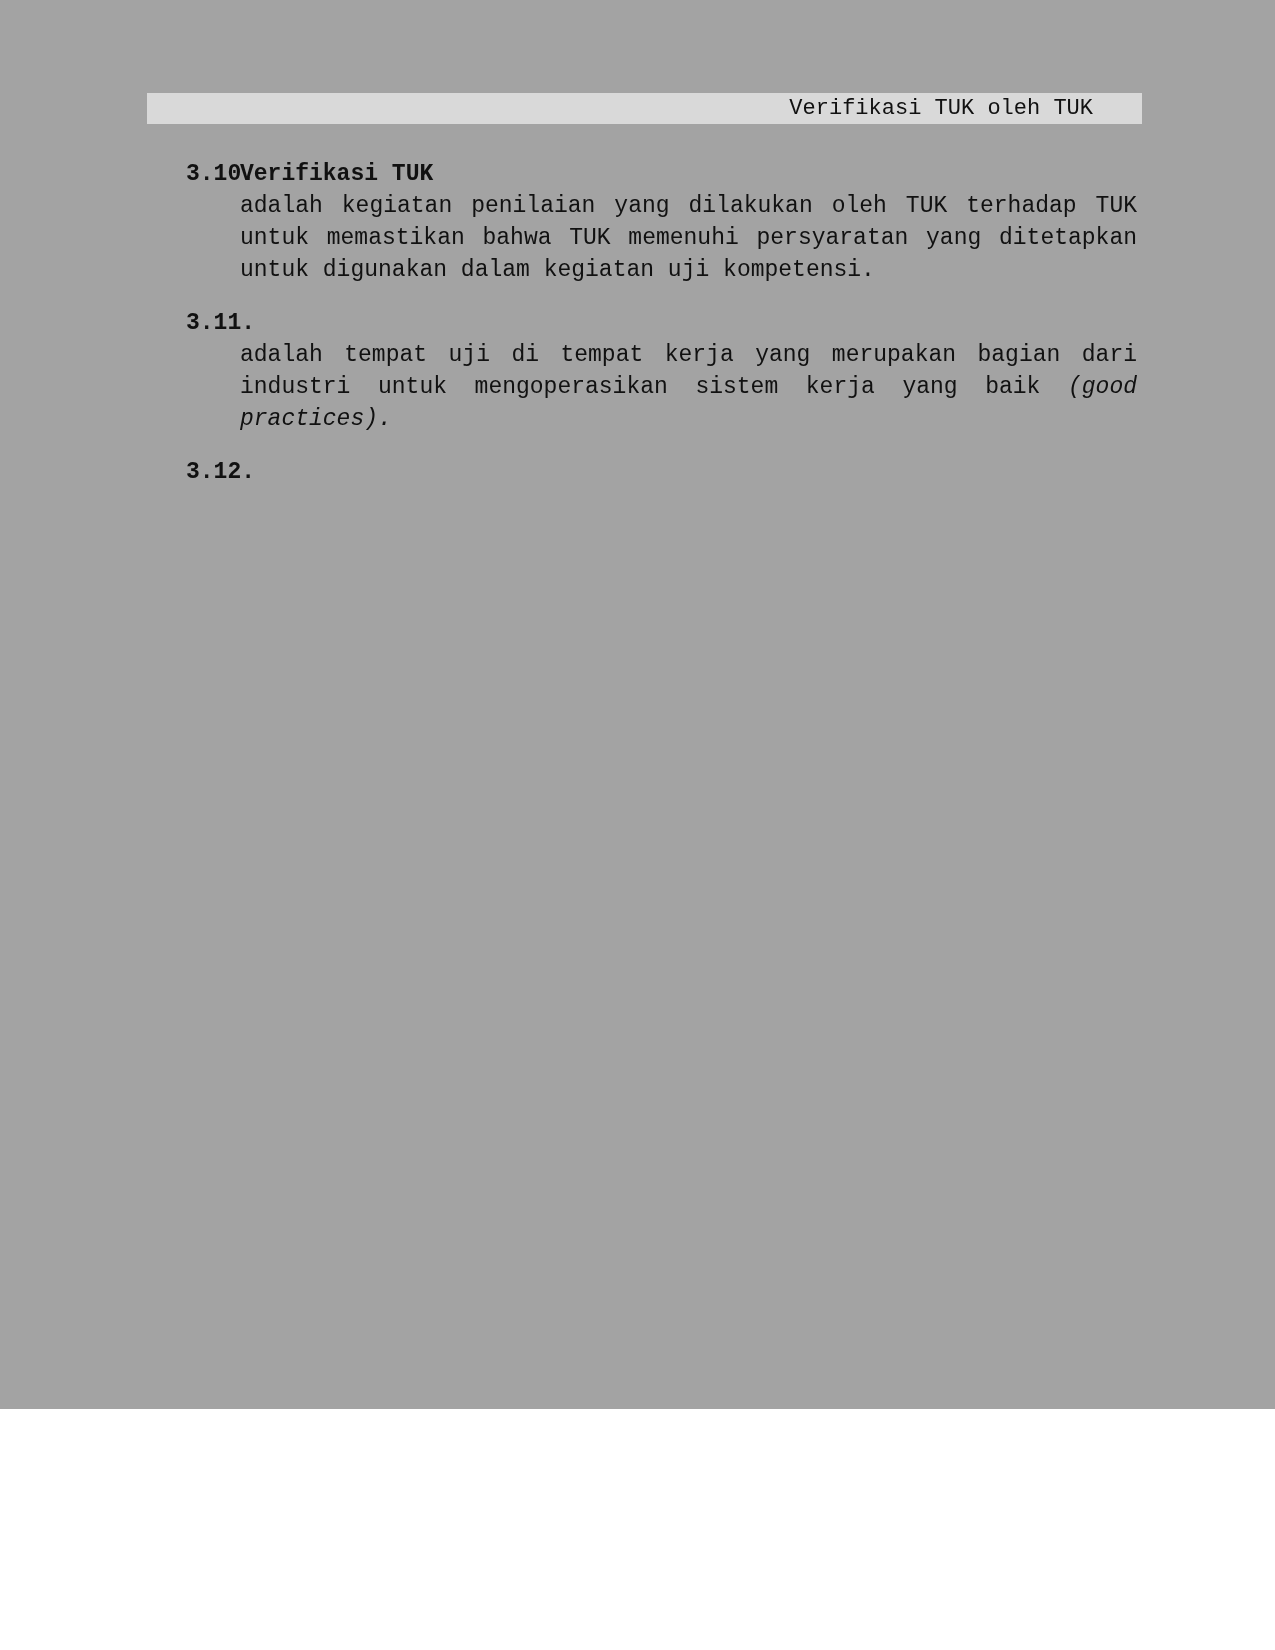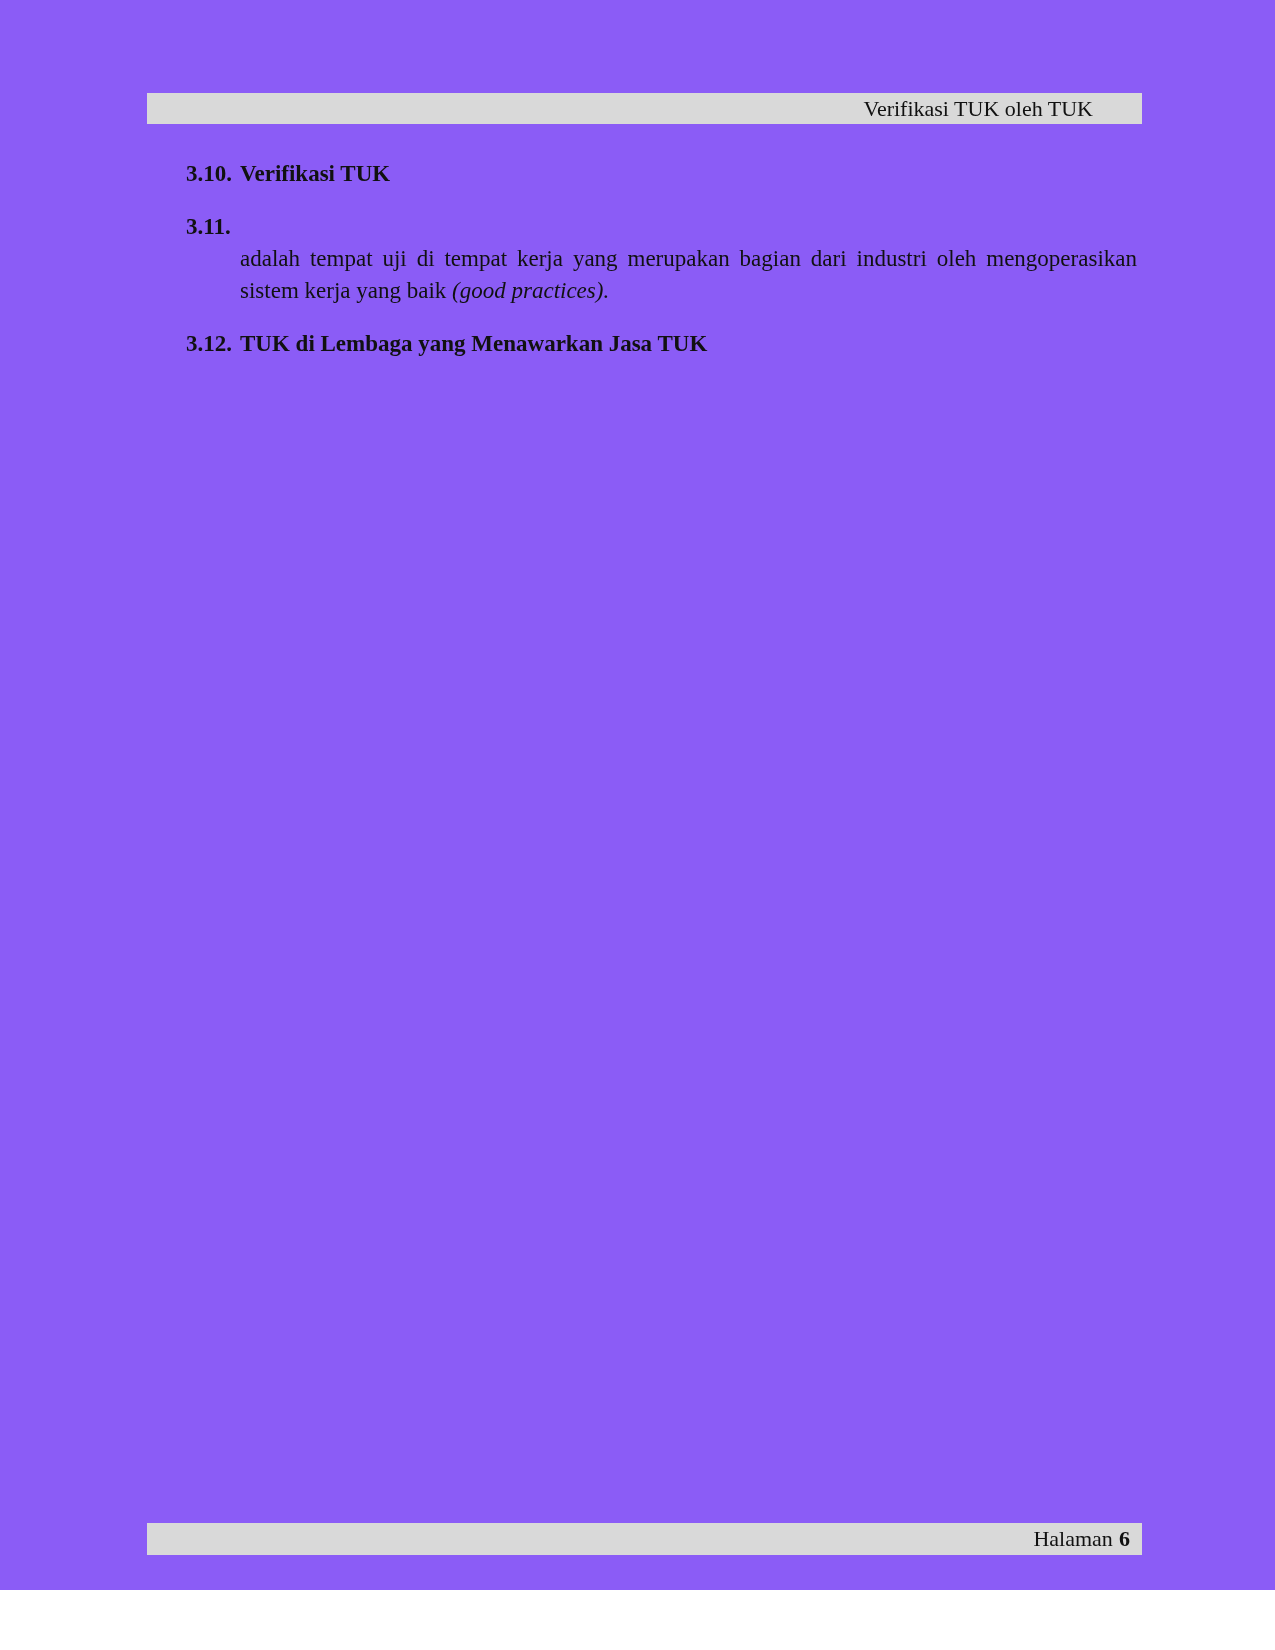--- a/index.html
+++ b/index.html
@@ -2,23 +2,23 @@
 <html style="--bar-bg: #d9d9d9; --text-color: #111111;"><head>
 <meta charset="utf-8">
 <style>
   * { box-sizing: border-box; margin: 0; padding: 0; }
 
   html, body { background: #ffffff; }
 
   .page {
     position: relative;
     width: 1275px;
-    height: 1590px;
-    background: #8b5cf6;
-    font-family: Liberation Serif, serif;
+    height: 1409px;
+    background: #a3a3a3;
+    font-family: Liberation Mono, monospace;
     color: var(--text-color, #111111);
     overflow: hidden;
   }
 
   .bar {
     position: absolute;
     left: 147px;
     width: 995px;
     background: var(--bar-bg, #d9d9d9);
     display: flex;
@@ -84,33 +84,33 @@
     <span>Verifikasi TUK oleh TUK</span>
   </header>
 
   <main class="content">
 
     <section class="clause">
       <div class="clause-heading">
         <span class="clause-num">3.10.</span>
         <span class="clause-title">Verifikasi TUK</span>
       </div>
+      <p class="clause-body"><span>adalah kegiatan penilaian yang dilakukan oleh TUK terhadap TUK untuk memastikan bahwa TUK memenuhi persyaratan yang ditetapkan untuk digunakan dalam kegiatan uji kompetensi.</span></p>
     </section>
 
     <section class="clause">
       <div class="clause-heading">
         <span class="clause-num">3.11.</span>
       </div>
-      <p class="clause-body"><span>adalah tempat uji di tempat kerja yang merupakan bagian dari industri oleh mengoperasikan sistem kerja yang baik </span><span class="italic">(good practices).</span></p>
+      <p class="clause-body"><span>adalah tempat uji di tempat kerja yang merupakan bagian dari industri untuk mengoperasikan sistem kerja yang baik </span><span class="italic">(good practices).</span></p>
     </section>
 
     <section class="clause">
       <div class="clause-heading">
         <span class="clause-num">3.12.</span>
-        <span class="clause-title">TUK di Lembaga yang Menawarkan Jasa TUK</span>
       </div>
     </section>
 
   </main>
 
   <footer class="bar footer-bar">
     <span>Halaman</span>
     <span class="footer-num">6</span>
   </footer>
 

